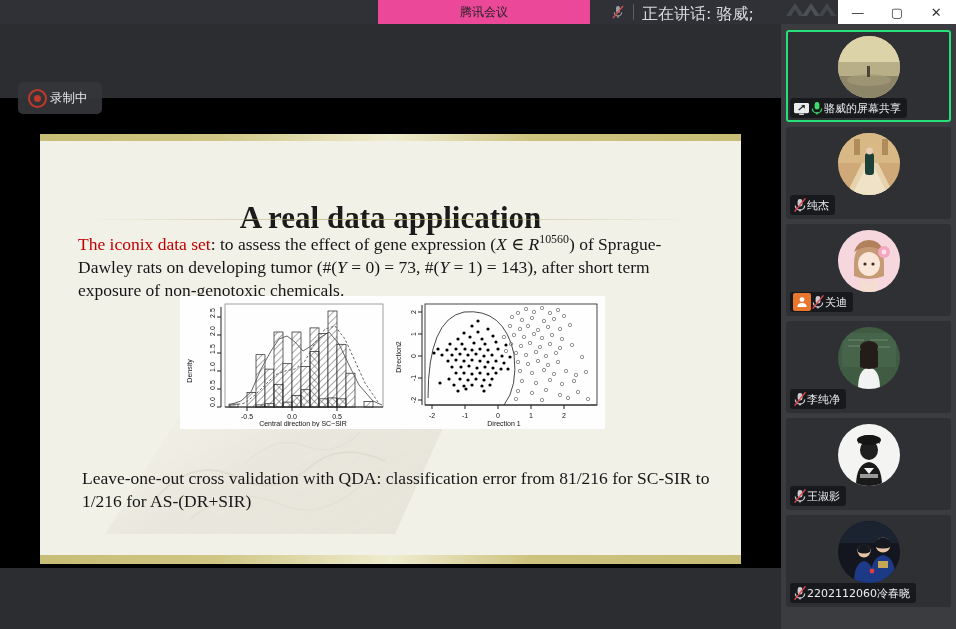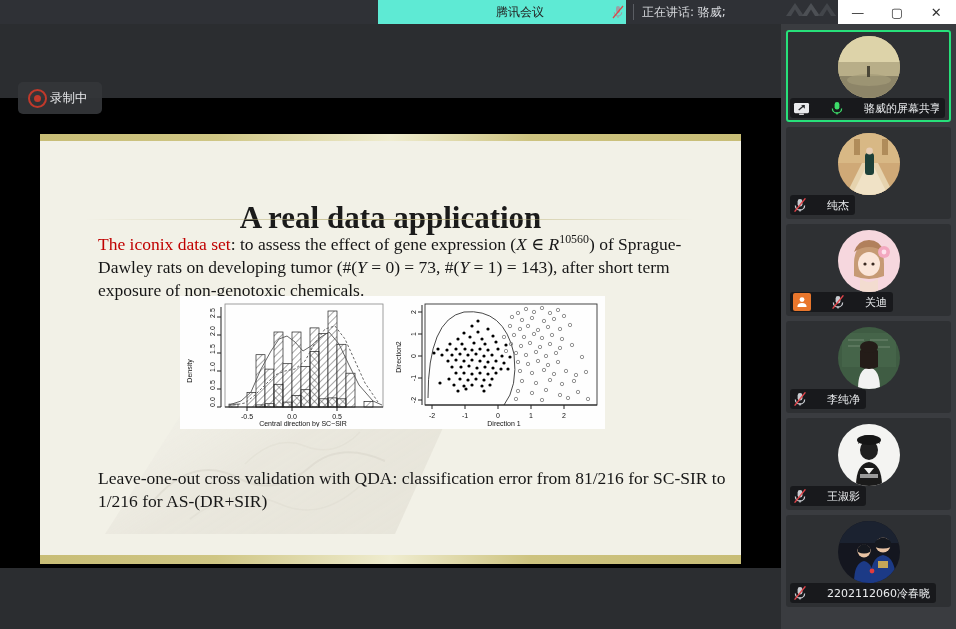--- a/index.html
+++ b/index.html
@@ -2,26 +2,26 @@
 <html><head>
 <meta charset="utf-8">
 <style>
   html,body{margin:0;padding:0;background:#000;}
   body{width:956px;height:629px;overflow:hidden;
        font-family:"Liberation Sans","DejaVu Sans",sans-serif;}
   #app{position:relative;width:956px;height:629px;background:#2b2d30;overflow:hidden;}
 
   
   .titlebar{position:absolute;left:0;top:0;width:956px;height:24px;background:#2f3136;}
-  .tab{position:absolute;left:378px;top:0;width:212px;height:24px;background:#5eead4;
-       display:flex;align-items:center;justify-content:center;padding-left:36px;}
+  .tab{position:absolute;left:378px;top:0;width:212px;height:24px;background:#ec4899;
+       display:flex;align-items:center;justify-content:center;}
   .tab-label{font-size:12px;color:#222;font-family:"DejaVu Sans",sans-serif;}
   .tb-mic{position:absolute;left:610px;top:4px;width:16px;height:16px;}
   .tb-sep{position:absolute;left:633px;top:4px;width:1px;height:16px;background:#5a5d63;}
-  .tb-speak{position:absolute;left:642px;top:4px;font-size:12px;color:#d8dade;
+  .tb-speak{position:absolute;left:642px;top:4px;font-size:16px;color:#d8dade;
             font-family:"DejaVu Sans",sans-serif;white-space:nowrap;}
   .tb-logo{position:absolute;left:782px;top:0;width:56px;height:24px;overflow:hidden;}
   .wctrls{position:absolute;right:0;top:0;width:118px;height:24px;background:#fff;display:flex;}
   .wbtn{flex:1;display:flex;align-items:center;justify-content:center;color:#333;font-size:13px;
         font-family:"DejaVu Sans",sans-serif;}
 
   
   .stage{position:absolute;left:0;top:24px;width:781px;height:581px;background:#2b2d30;}
   .black-canvas{position:absolute;left:0;top:74px;width:781px;height:470px;background:#000;}
   .slide{position:absolute;left:40px;top:110px;width:701px;height:430px;
@@ -32,22 +32,22 @@
      background:linear-gradient(to right,#c8bd76 0%,#cfc684 25%,#efeccf 50%,#cdc37f 70%,#c8bd76 100%);}
   .wm{position:absolute;left:55px;bottom:30px;width:400px;height:250px;opacity:.55;pointer-events:none;}
 
   .slide-title{position:absolute;left:0;top:30px;width:100%;text-align:center;
      font-family:"Liberation Serif","DejaVu Serif",serif;font-weight:bold;font-size:31px;color:#1b1b1b;margin-top:36px;}
   .title-rule{position:absolute;left:45px;top:85px;width:610px;height:1px;
      background:linear-gradient(to right,rgba(190,180,120,0),rgba(185,175,115,.85),rgba(190,180,120,0));}
 
   .para{position:absolute;font-family:"Liberation Serif","DejaVu Serif",serif;
         font-size:17.5px;line-height:1.32;color:#171717;}
-  #para-top{left:58px;top:98px;width:630px;}
-  #para-bottom{left:42px;top:333px;width:640px;margin-left:16px;}
+  #para-top{left:38px;top:98px;width:630px;}
+  #para-bottom{left:42px;top:333px;width:640px;}
   .redspan{color:#c00000;}
   .mathi{font-style:italic;font-family:"Liberation Serif","DejaVu Serif",serif;}
   sup{font-size:.68em;}
 
   .figwrap{position:absolute;left:140px;top:162px;width:425px;height:133px;
            background:#fefefe;display:flex;align-items:center;justify-content:center;gap:4px;}
 
   .r-axis-txt{font-family:"Liberation Sans","DejaVu Sans",sans-serif;font-size:7px;fill:#111;}
 
   
@@ -61,21 +61,21 @@
   
   .rail{position:absolute;left:781px;top:24px;width:175px;height:605px;background:#3a3c40;
         padding:6px 5px;box-sizing:border-box;}
   .tile{position:relative;width:165px;height:92px;background:#2e3033;border-radius:3px;
         margin-bottom:5px;overflow:hidden;}
   .tile.active{outline:2px solid #27e07a;outline-offset:-2px;}
   .avatar{position:absolute;left:50%;top:6px;transform:translateX(-50%);
           width:62px;height:62px;border-radius:50%;overflow:hidden;}
   .tilebar{position:absolute;left:4px;bottom:4px;height:20px;max-width:155px;
       background:rgba(20,21,23,.82);border-radius:3px;display:flex;align-items:center;
-      gap:20px;padding:0 6px 0 3px;box-sizing:border-box;}
+      gap:0;padding:0 6px 0 3px;box-sizing:border-box;}
   .tilebar .nm{font-size:11px;color:#eceef0;font-family:"DejaVu Sans",sans-serif;
       white-space:nowrap;overflow:hidden;}
   .badge-share{width:17px;height:15px;flex:0 0 auto;}
   .badge-host{width:18px;height:18px;background:#e8762c;border-radius:2px;flex:0 0 auto;
       display:flex;align-items:center;justify-content:center;}
   .mic{width:14px;height:16px;flex:0 0 auto;}
 </style>
 </head>
 <body>
 

